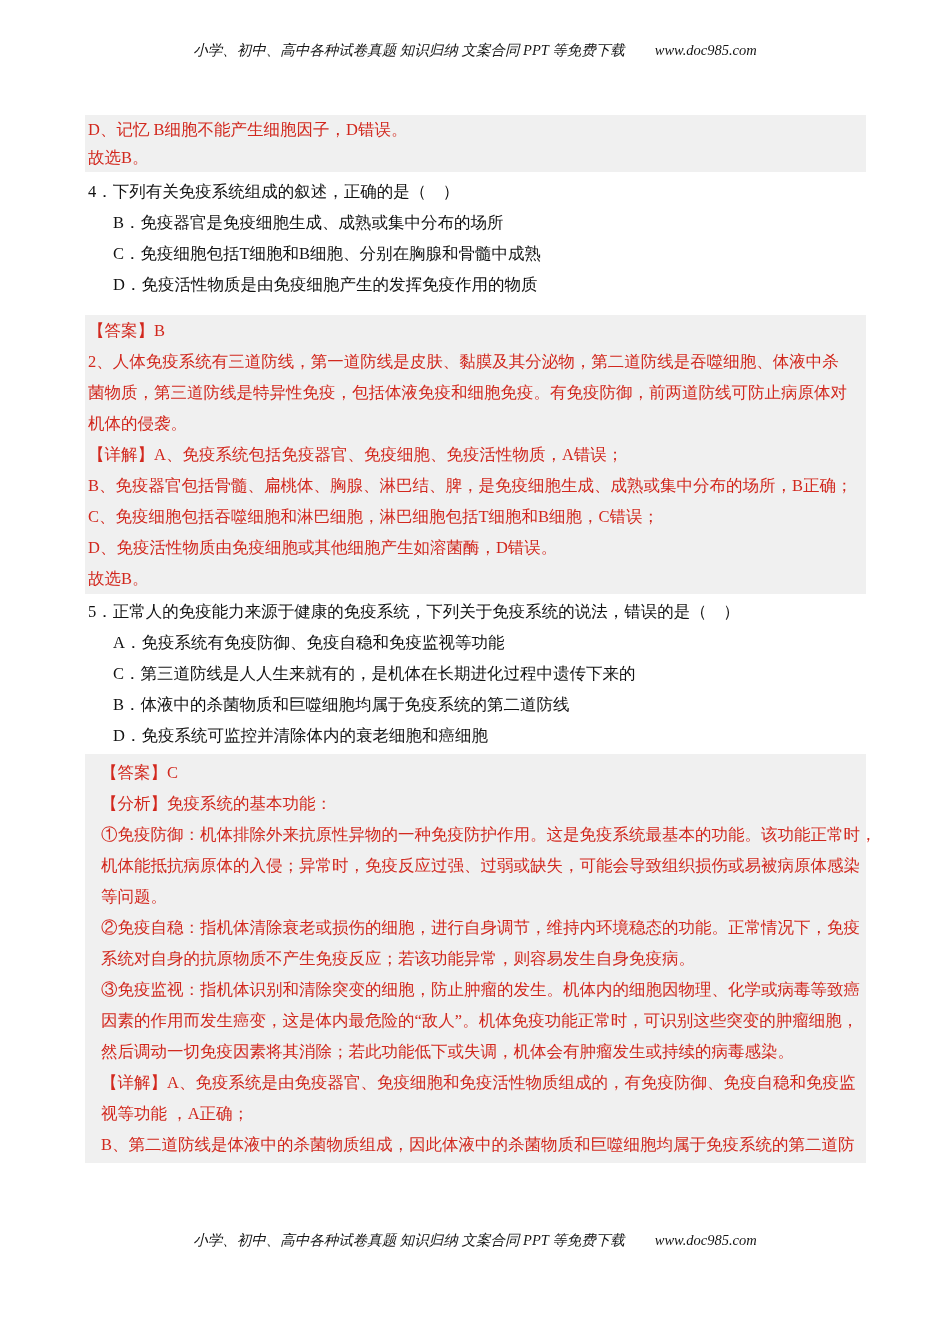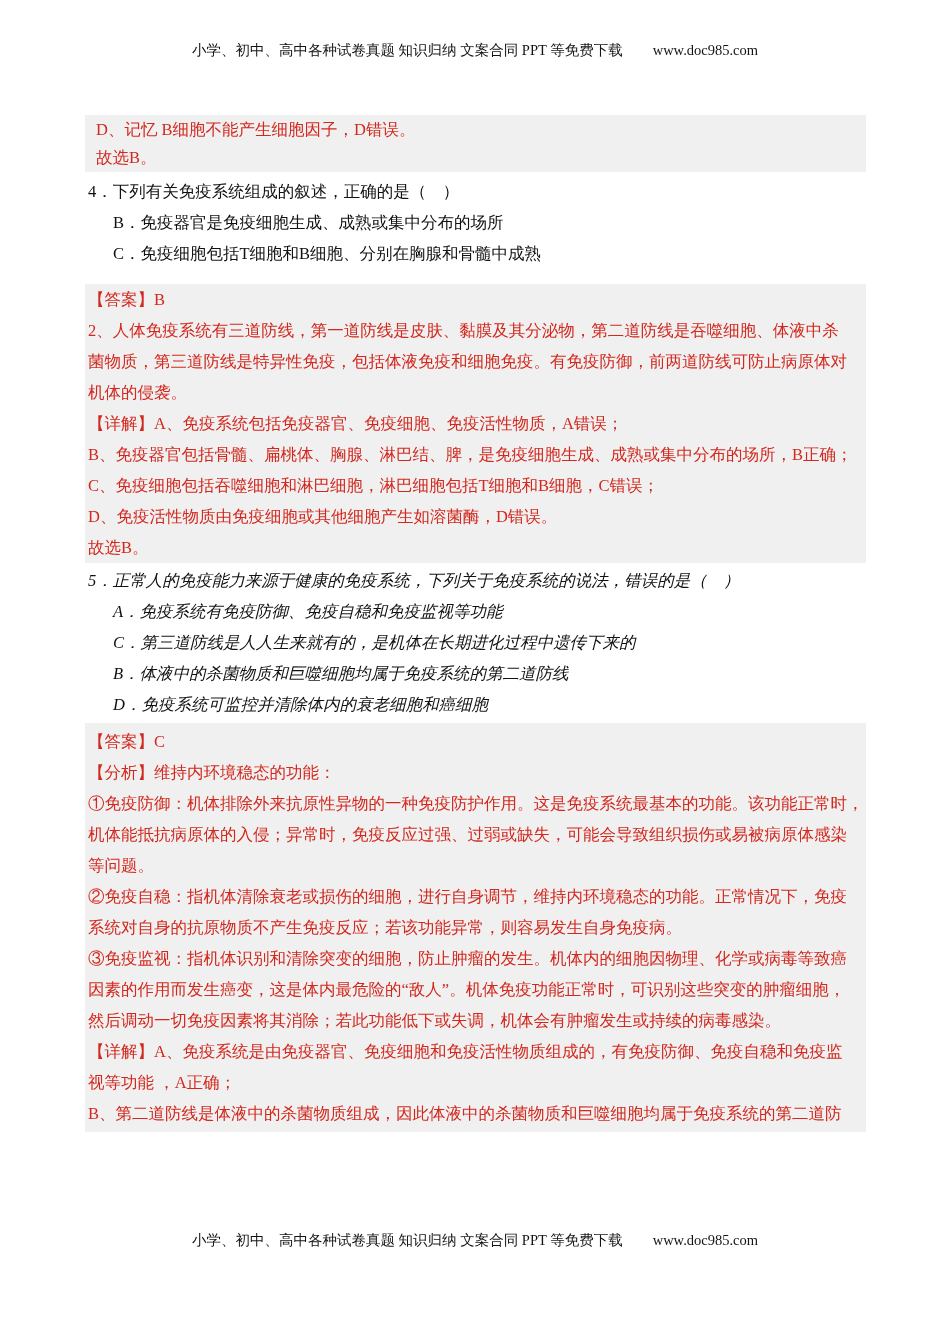--- a/index.html
+++ b/index.html
@@ -7,65 +7,66 @@
     width: 950px; height: 1344px;
     background: #ffffff;
     position: relative;
     font-family: "Liberation Serif", "DejaVu Serif", serif;
     color: #151515;
     overflow: hidden;
   }
   .pagehead, .pagefoot {
     position: absolute; left: 0; width: 950px;
     text-align: center; white-space: nowrap;
-    font-size: 14.5px; color: #141414;
+    font-size: 14.5px; color: #141414; font-style: italic;
   }
   .pagehead { top: 41px; }
   .pagefoot { top: 1231px; }
   .site-url { margin-left: 30px; }
   .content {
     position: absolute; left: 85px; top: 115px; width: 781px;
   }
   .ln {
     white-space: nowrap;
     font-size: 16.5px;
     line-height: 31px;
     padding-left: 3px;
   }
   .block.answer {
     background: var(--answer_bg, #f0f0f0);
     color: var(--answer_text, #d2281e);
   }
   .block.question { color: #111111; }
-  .b1 { padding: 1px 8px; }
+  .b1 { padding: 1px 0; }
   .b1 .ln { line-height: 27.5px; }
   .b2 { padding: 0; font-family: Liberation Serif, serif; }
-  .b3 { padding: 3px 0; }
+  .b3 { padding: 3px 13px; }
   .q4 { padding: 4px 0 15px 0; }
-  .q5 { padding: 2px 0 3px 0; font-style: italic; }
+  .q5 { padding: 2px 0 3px 0; }
   .opt { padding-left: 28px; }
 </style>
 </head>
 <body>
 
 <div class="pagehead">
   <span>小学、初中、高中各种试卷真题 知识归纳 文案合同 PPT 等免费下载</span><span class="site-url">www.doc985.com</span>
 </div>
 
 <div class="content">
 
   <section class="block answer b1">
     <div class="ln">D、记忆 B细胞不能产生细胞因子，D错误。</div>
     <div class="ln">故选B。</div>
   </section>
 
   <section class="block question q4">
     <div class="ln">4．下列有关免疫系统组成的叙述，正确的是（　）</div>
     <div class="ln opt">B．免疫器官是免疫细胞生成、成熟或集中分布的场所</div>
     <div class="ln opt">C．免疫细胞包括T细胞和B细胞、分别在胸腺和骨髓中成熟</div>
+    <div class="ln opt">D．免疫活性物质是由免疫细胞产生的发挥免疫作用的物质</div>
   </section>
 
   <section class="block answer b2">
     <div class="ln">【答案】B</div>
     <div class="ln">2、人体免疫系统有三道防线，第一道防线是皮肤、黏膜及其分泌物，第二道防线是吞噬细胞、体液中杀</div>
     <div class="ln">菌物质，第三道防线是特异性免疫，包括体液免疫和细胞免疫。有免疫防御，前两道防线可防止病原体对</div>
     <div class="ln">机体的侵袭。</div>
     <div class="ln">【详解】A、免疫系统包括免疫器官、免疫细胞、免疫活性物质，A错误；</div>
     <div class="ln">B、免疫器官包括骨髓、扁桃体、胸腺、淋巴结、脾，是免疫细胞生成、成熟或集中分布的场所，B正确；</div>
     <div class="ln">C、免疫细胞包括吞噬细胞和淋巴细胞，淋巴细胞包括T细胞和B细胞，C错误；</div>
@@ -76,21 +77,21 @@
   <section class="block question q5">
     <div class="ln">5．正常人的免疫能力来源于健康的免疫系统，下列关于免疫系统的说法，错误的是（　）</div>
     <div class="ln opt">A．免疫系统有免疫防御、免疫自稳和免疫监视等功能</div>
     <div class="ln opt">C．第三道防线是人人生来就有的，是机体在长期进化过程中遗传下来的</div>
     <div class="ln opt">B．体液中的杀菌物质和巨噬细胞均属于免疫系统的第二道防线</div>
     <div class="ln opt">D．免疫系统可监控并清除体内的衰老细胞和癌细胞</div>
   </section>
 
   <section class="block answer b3">
     <div class="ln">【答案】C</div>
-    <div class="ln">【分析】维持内环境稳态的功能：</div>
+    <div class="ln">【分析】免疫系统的基本功能：</div>
     <div class="ln">①免疫防御：机体排除外来抗原性异物的一种免疫防护作用。这是免疫系统最基本的功能。该功能正常时，</div>
     <div class="ln">机体能抵抗病原体的入侵；异常时，免疫反应过强、过弱或缺失，可能会导致组织损伤或易被病原体感染</div>
     <div class="ln">等问题。</div>
     <div class="ln">②免疫自稳：指机体清除衰老或损伤的细胞，进行自身调节，维持内环境稳态的功能。正常情况下，免疫</div>
     <div class="ln">系统对自身的抗原物质不产生免疫反应；若该功能异常，则容易发生自身免疫病。</div>
     <div class="ln">③免疫监视：指机体识别和清除突变的细胞，防止肿瘤的发生。机体内的细胞因物理、化学或病毒等致癌</div>
     <div class="ln">因素的作用而发生癌变，这是体内最危险的“敌人”。机体免疫功能正常时，可识别这些突变的肿瘤细胞，</div>
     <div class="ln">然后调动一切免疫因素将其消除；若此功能低下或失调，机体会有肿瘤发生或持续的病毒感染。</div>
     <div class="ln">【详解】A、免疫系统是由免疫器官、免疫细胞和免疫活性物质组成的，有免疫防御、免疫自稳和免疫监</div>
     <div class="ln">视等功能 ，A正确；</div>

